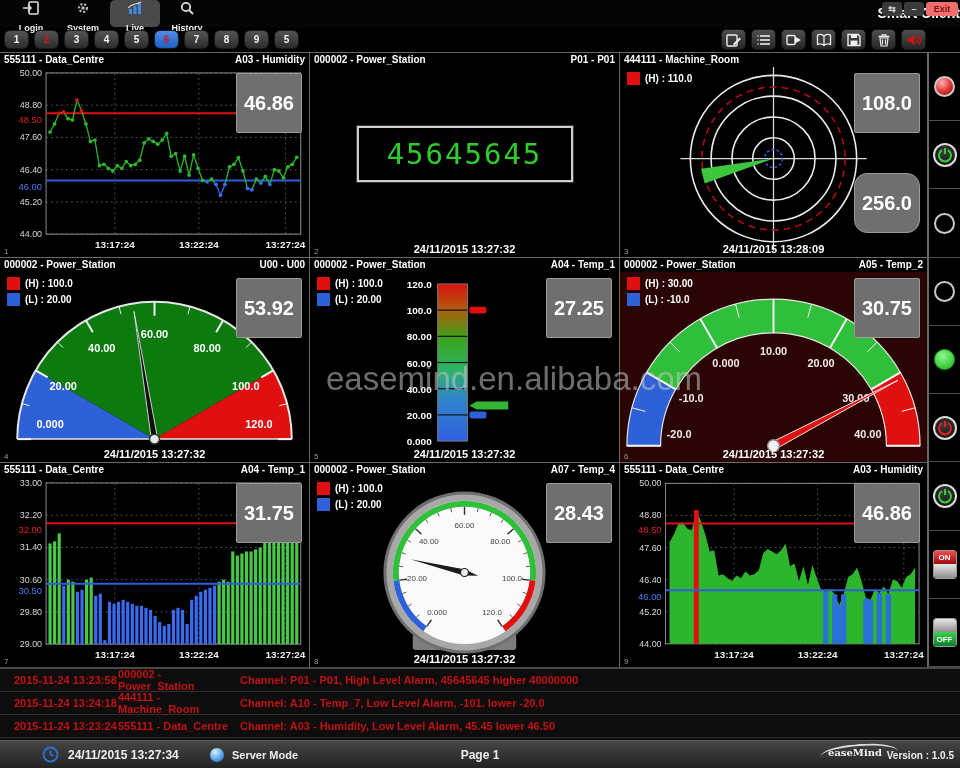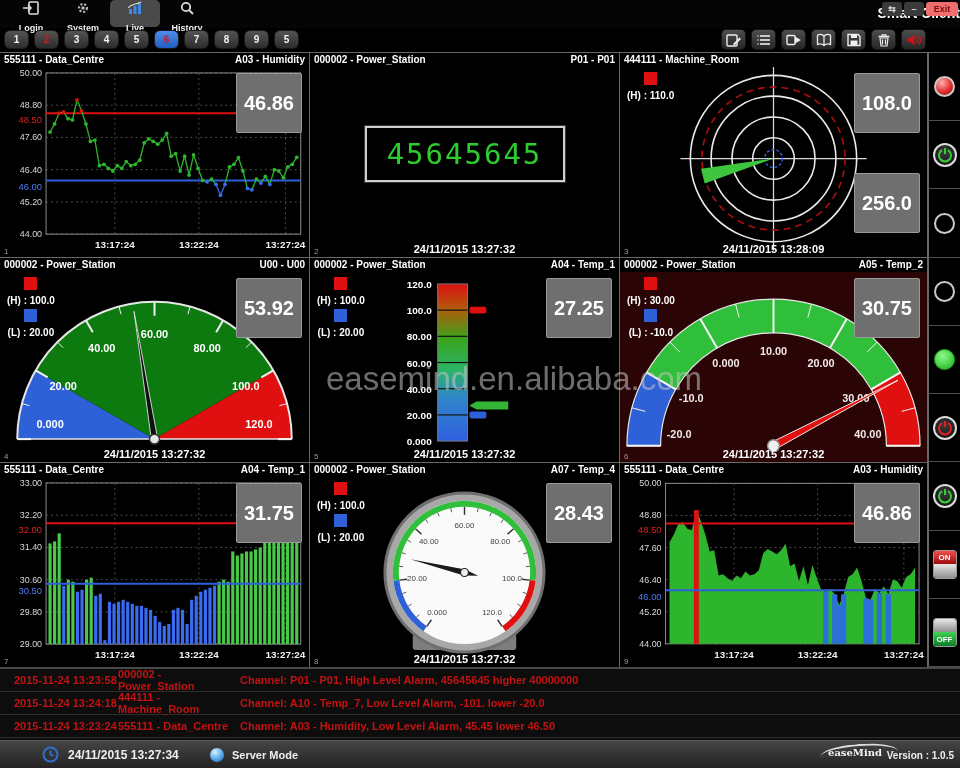--- a/index.html
+++ b/index.html
@@ -28,27 +28,27 @@
   #toolbar { position:absolute; right:34px; top:1px; display:flex; gap:5px; }
   .tbtn { width:25px; height:21px; border-radius:5px; background:linear-gradient(#4e4e4e,#262626); border:1px solid #151515; display:flex; align-items:center; justify-content:center; cursor:pointer; }
 
   
   #grid { position:absolute; left:0; top:52px; width:928px; height:615px; display:grid; grid-template-columns:310px 310px 308px; grid-template-rows:205px 205px 205px; border-top:1px solid #686868; }
   .panel { position:relative; border-right:1px solid #686868; border-bottom:1px solid #686868; background:#000; }
   .phead { position:absolute; left:0; top:0; right:0; height:14px; display:flex; justify-content:space-between; padding:1px 4px 0 4px; color:#fff; font-size:10px; font-weight:bold; }
   .pbody { position:absolute; left:0; top:14px; right:0; bottom:0; }
   .pbody svg { width:100%; height:100%; display:block; }
   .vbadge { position:absolute; top:6px; right:7px; background:#6f6f6f; border:1px solid #9a9a9a; border-radius:2px; color:#fff; font-size:20px; font-weight:bold; padding:18px 7px; line-height:1.1; }
-  .vbadge.vb2 { top:auto; bottom:24px; }
+  .vbadge.vb2 { top:auto; bottom:24px;border-radius:13px; }
   .legend { position:absolute; left:7px; top:5px; display:flex; flex-direction:column; gap:3px; }
-  .lg-item { display:flex; align-items:center; gap:5px; color:#fff; font-size:10px; font-weight:bold;flex-direction:column; }
+  .lg-item { display:flex; align-items:center; gap:5px; color:#fff; font-size:10px; font-weight:bold; }
   .lg-sw { width:13px; height:13px; display:inline-block; }
   .tstamp { position:absolute; left:0; right:0; bottom:2px; text-align:center; color:#fff; font-size:11px; font-weight:bold; }
   .pnum { position:absolute; left:4px; bottom:1px; color:#9a9a9a; font-size:8px; }
-  .digital { position:absolute; left:50%; top:46%; transform:translate(-50%,-50%); width:200px; height:56px; border:2px solid #cfcfcf; box-shadow:0 0 0 1px #3a3a3a; display:flex; align-items:center; justify-content:center; }
+  .digital { position:absolute; left:50%; top:46%; transform:translate(-50%,-50%); width:216px; height:56px; border:2px solid #cfcfcf; box-shadow:0 0 0 1px #3a3a3a; display:flex; align-items:center; justify-content:center; }
   .digital span { font-family:"DejaVu Sans Mono", monospace; font-size:29px; color:#2ecc2e; letter-spacing:2px; }
 
   
   #rail { position:absolute; left:928px; top:52px; width:32px; height:615px; border-top:1px solid #686868; display:flex; flex-direction:column; }
   .rcell { flex:1; border-bottom:1px solid #4d4d4d; border-left:1px solid #686868; display:flex; align-items:center; justify-content:center; background:#000; cursor:pointer; }
   .sphere { width:21px; height:21px; border-radius:50%; border:2px solid #c9c9c9; }
   .sphere.red   { background:radial-gradient(circle at 35% 28%, #ffb0b0, #e23030 55%, #7d0c0c); }
   .sphere.green { background:radial-gradient(circle at 35% 28%, #c2ffc2, #39c country#39c939 0, #39c939 55%, #0b6e0b); }
   .sphere.flat  { border:1px solid #2a2; background:radial-gradient(circle at 40% 32%, #8dfa8d, #44cf44 60%, #1e9a1e); }
   .pwr { width:24px; height:24px; border-radius:50%; background:radial-gradient(circle at 50% 35%, #3c3c3c, #0c0c0c); border:2px solid #dcdcdc; display:flex; align-items:center; justify-content:center; }
@@ -793,16 +793,17 @@
     </div>
 
   <div id="sbar">
     <span id="sb-clock"><svg width="17" height="17" viewBox="0 0 17 17">
           <circle cx="8.5" cy="8.5" r="7" fill="none" stroke="#2f6fd0" stroke-width="2"></circle>
           <path d="M8.5,4.5 V8.5 L11.5,10" fill="none" stroke="#2f6fd0" stroke-width="1.8"></path>
         </svg></span>
     <span id="sb-time">24/11/2015 13:27:34</span>
     <span id="sb-ball"></span>
     <span id="sb-mode">Server Mode</span>
+    <span id="sb-page">Page 1</span>
     <span id="sb-brand">easeMind</span>
     <span id="sb-version">Version : 1.0.5</span>
   </div>
 </div>
 
 </body></html>

